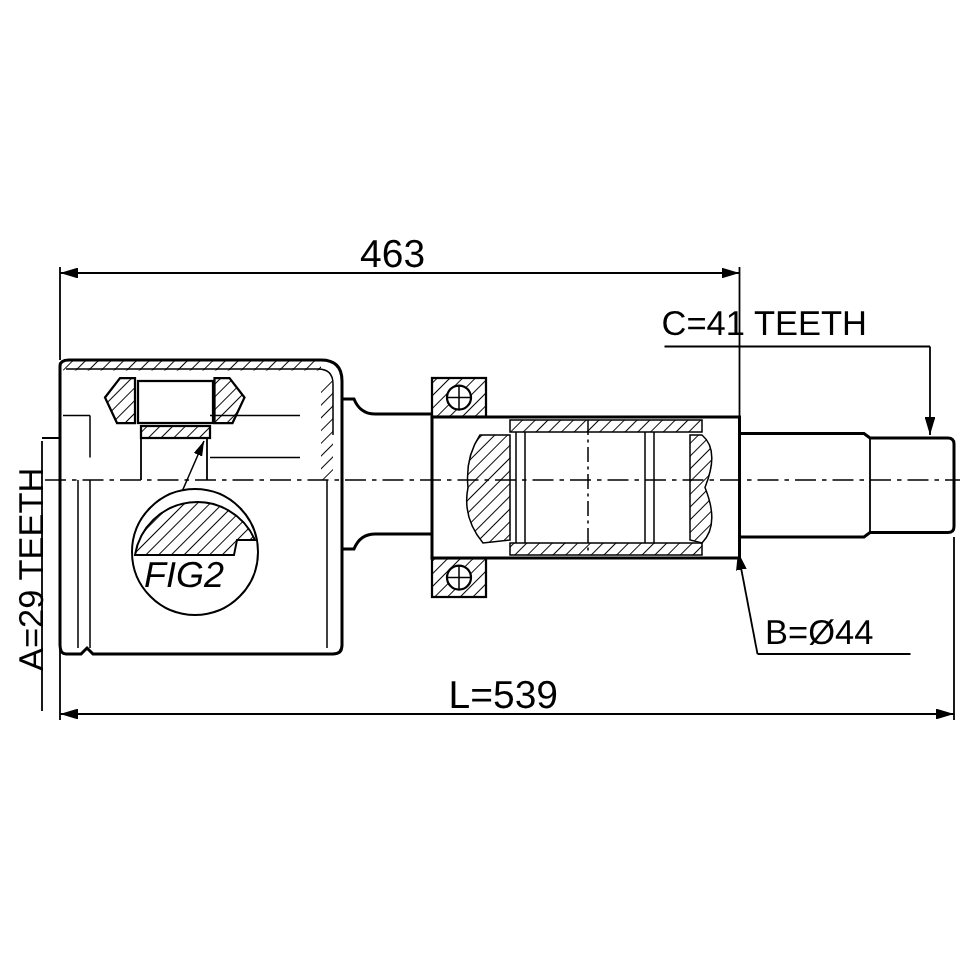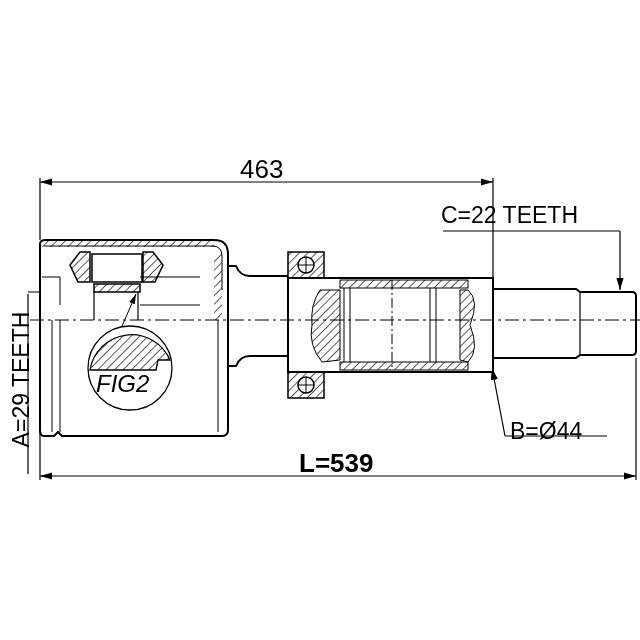--- a/index.html
+++ b/index.html
@@ -1,22 +1,22 @@
 <!DOCTYPE html>
 <html><head>
 <meta charset="utf-8">
 <style>
   html, body { margin:0; padding:0; background:#ffffff; }
   body { width:640px; height:640px; overflow:hidden; position:relative; font-family:"Liberation Sans", sans-serif; }
   #drawing { position:absolute; left:0; top:0; width:640px; height:640px; }
   .lbl { position:absolute; color:#000; font-family:"Liberation Sans", sans-serif; white-space:nowrap; line-height:1; }
   .dim-463 { left:240px; top:156px; font-size:26px; }
   .dim-c { left:441px; top:204px; font-size:23px; }
-  .dim-b { left:510px; top:410px; font-size:23px;margin-top:10px; }
-  .dim-l { left:299px; top:450px; font-size:26px;font-weight:bold; }
+  .dim-b { left:510px; top:410px; font-size:23px; }
+  .dim-l { left:299px; top:450px; font-size:26px; }
   .dim-a { left:-54px; top:368px; font-size:23px; transform:rotate(-90deg); transform-origin:center; width:150px; text-align:center; }
   .fig { left:96px; top:372px; font-size:24px;font-style:italic; }
 </style>
 </head>
 <body>
 
 <svg id="drawing" viewBox="0 0 640 640" xmlns="http://www.w3.org/2000/svg">
   <defs>
     <pattern id="hatch" width="6" height="6" patternUnits="userSpaceOnUse" patternTransform="rotate(45)">
       <line x1="0" y1="0" x2="0" y2="6" stroke="#000" stroke-width="1.3"></line>
@@ -118,17 +118,17 @@
 
   <g stroke="#000" stroke-width="2" fill="#fff">
     <path d="M493,289 L576,289 L580,292 L632,292 Q636,292 636,296 L636,351 Q636,355 632,355 L580,355 L576,358 L493,358 Z"></path>
     <line x1="580" y1="292" x2="580" y2="355" stroke-width="1.2"></line>
   </g>
 
   <line x1="30" y1="320" x2="640" y2="320" stroke="#000" stroke-width="1" stroke-dasharray="14,4,3,4"></line>
 </svg>
 
 <div class="lbl dim-463">463</div>
-<div class="lbl dim-c">C=22 TEETH</div>
+<div class="lbl dim-c">C=41 TEETH</div>
 <div class="lbl dim-b">B=Ø44</div>
 <div class="lbl dim-l">L=539</div>
 <div class="lbl dim-a">A=29 TEETH</div>
 <div class="lbl fig">FIG2</div>
 
 </body></html>

